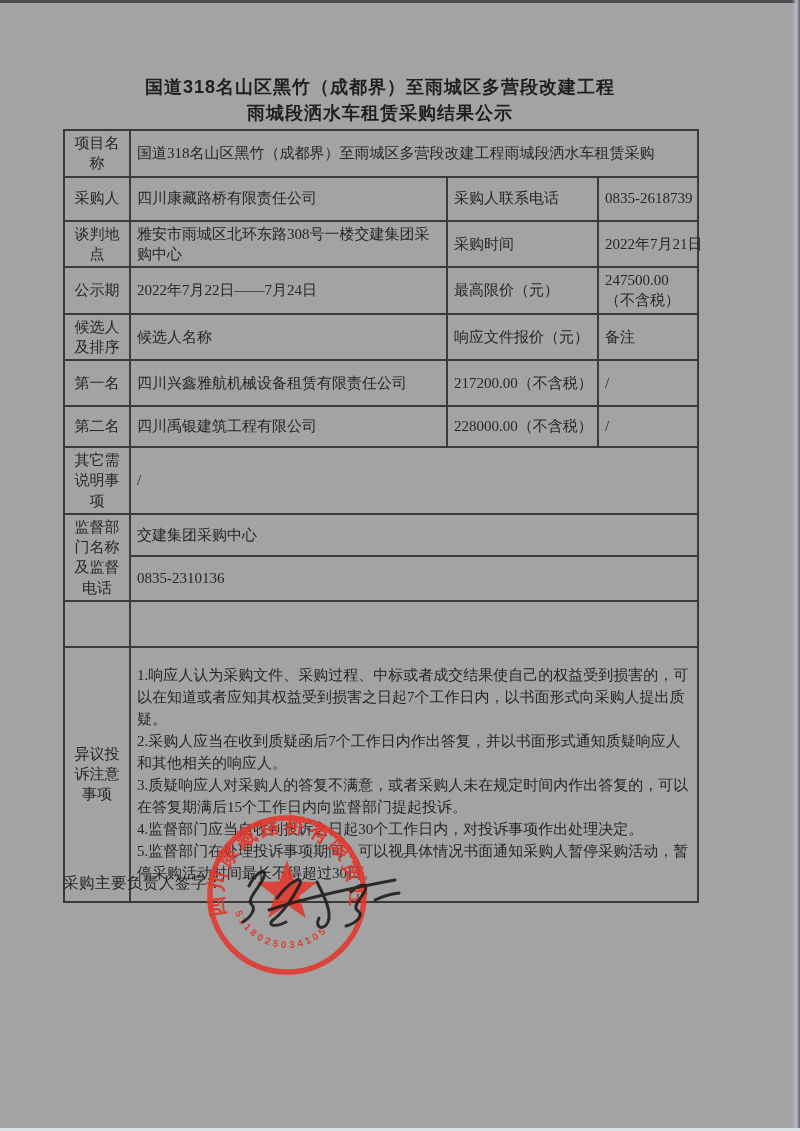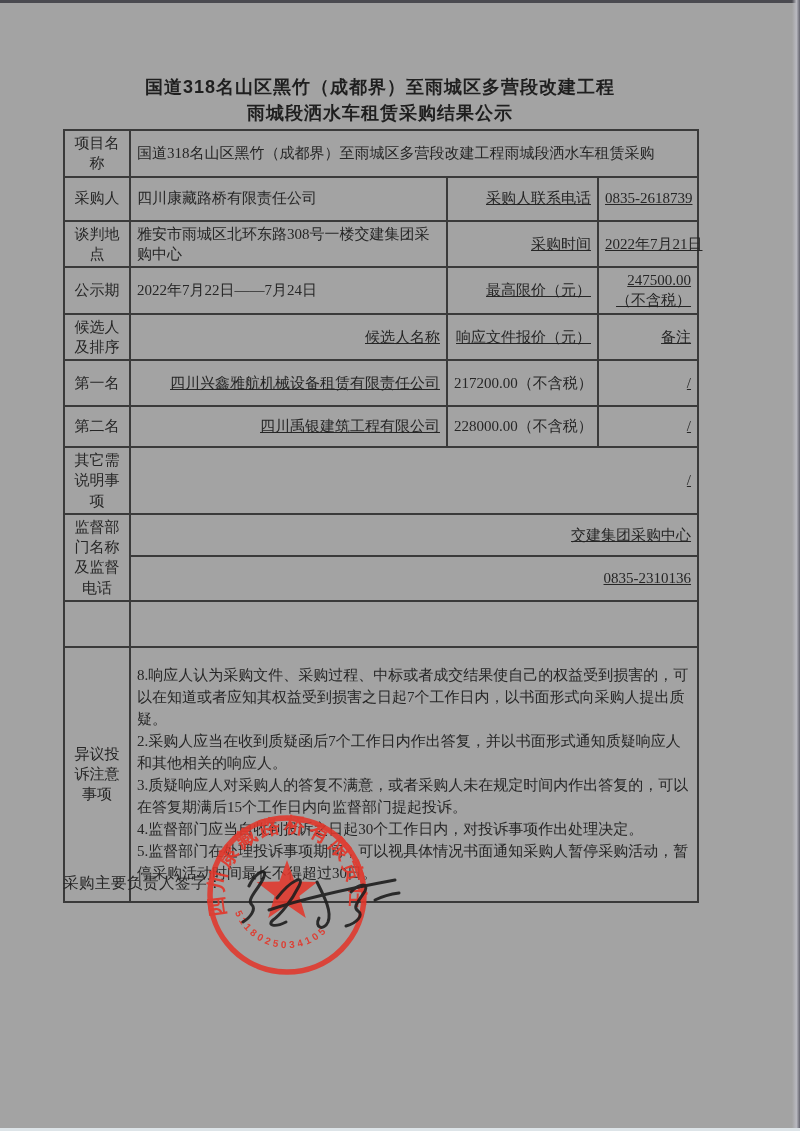--- a/index.html
+++ b/index.html
@@ -33,21 +33,21 @@
     width:634px;border-collapse:collapse;table-layout:fixed;
   }
   table.main td{
     border:2px solid #3a3a3a;
     font-size:15px;line-height:1.35;
     padding:2px 6px;vertical-align:middle;
     word-break:break-all;
   }
   td.lbl{text-align:center;padding-left:5px;padding-right:2px;}
   td.lbl-c{text-align:center;padding-left:2px;padding-right:2px;margin-top:28px;}
-  td.c{text-align:right;text-decoration:underline;}
+  td.c{text-align:left;}
   td.l{text-align:left;}
   td.nowrap{white-space:nowrap;}
   td.quote{font-size:14px;white-space:nowrap;text-align:center;border-radius:20px;}
   td.small4{font-size:14px;}
   tr.r1{height:44px;} tr.r2{height:44px;border-radius:15px;} tr.r3{height:34px;} tr.r4{height:37px;margin-left:8px;}
   tr.r5{height:46px;margin-left:15px;} tr.r6{height:46px;margin-left:28px;} tr.r7{height:41px;} tr.r8{height:41px;}
   tr.r9{height:36px;} tr.r10{height:38px;} tr.r11{height:46px;} tr.r12{height:255px;}
   td.objection-cell{vertical-align:top;padding:16px 8px 6px 9px;}
   .obj-item{font-size:15px;line-height:22px;text-align:left;word-break:break-all;}
 
@@ -136,21 +136,21 @@
     <tr class="r10">
       <td class="c nowrap small4" colspan="3">0835-2310136</td>
     </tr>
     <tr class="r11">
       <td class="lbl"></td>
       <td colspan="3"></td>
     </tr>
     <tr class="r12">
       <td class="lbl">异议投诉注意事项</td>
       <td class="objection-cell" colspan="3">
-        <div class="obj-item">8.响应人认为采购文件、采购过程、中标或者成交结果使自己的权益受到损害的，可以在知道或者应知其权益受到损害之日起7个工作日内，以书面形式向采购人提出质疑。</div>
+        <div class="obj-item">1.响应人认为采购文件、采购过程、中标或者成交结果使自己的权益受到损害的，可以在知道或者应知其权益受到损害之日起7个工作日内，以书面形式向采购人提出质疑。</div>
         <div class="obj-item">2.采购人应当在收到质疑函后7个工作日内作出答复，并以书面形式通知质疑响应人和其他相关的响应人。</div>
         <div class="obj-item">3.质疑响应人对采购人的答复不满意，或者采购人未在规定时间内作出答复的，可以在答复期满后15个工作日内向监督部门提起投诉。</div>
         <div class="obj-item">4.监督部门应当自收到投诉之日起30个工作日内，对投诉事项作出处理决定。</div>
         <div class="obj-item">5.监督部门在处理投诉事项期间，可以视具体情况书面通知采购人暂停采购活动，暂停采购活动时间最长不得超过30日。</div>
       </td>
     </tr>
   </tbody>
     </table>
 
   <div class="sign-line">采购主要负责人签字：</div>

